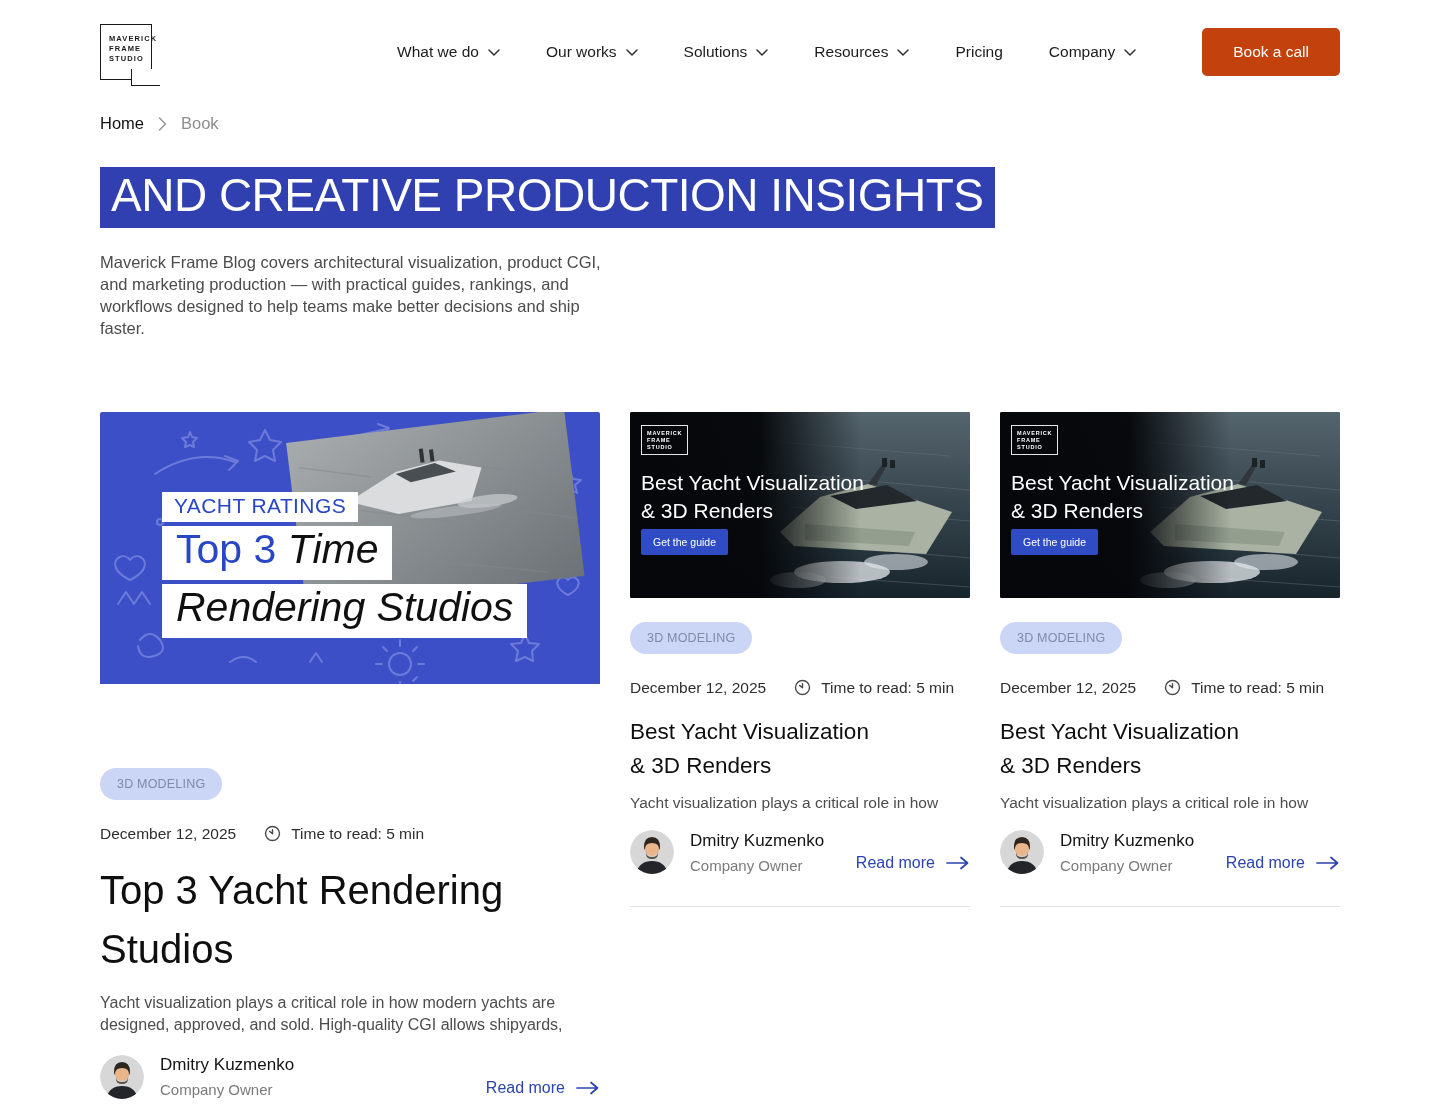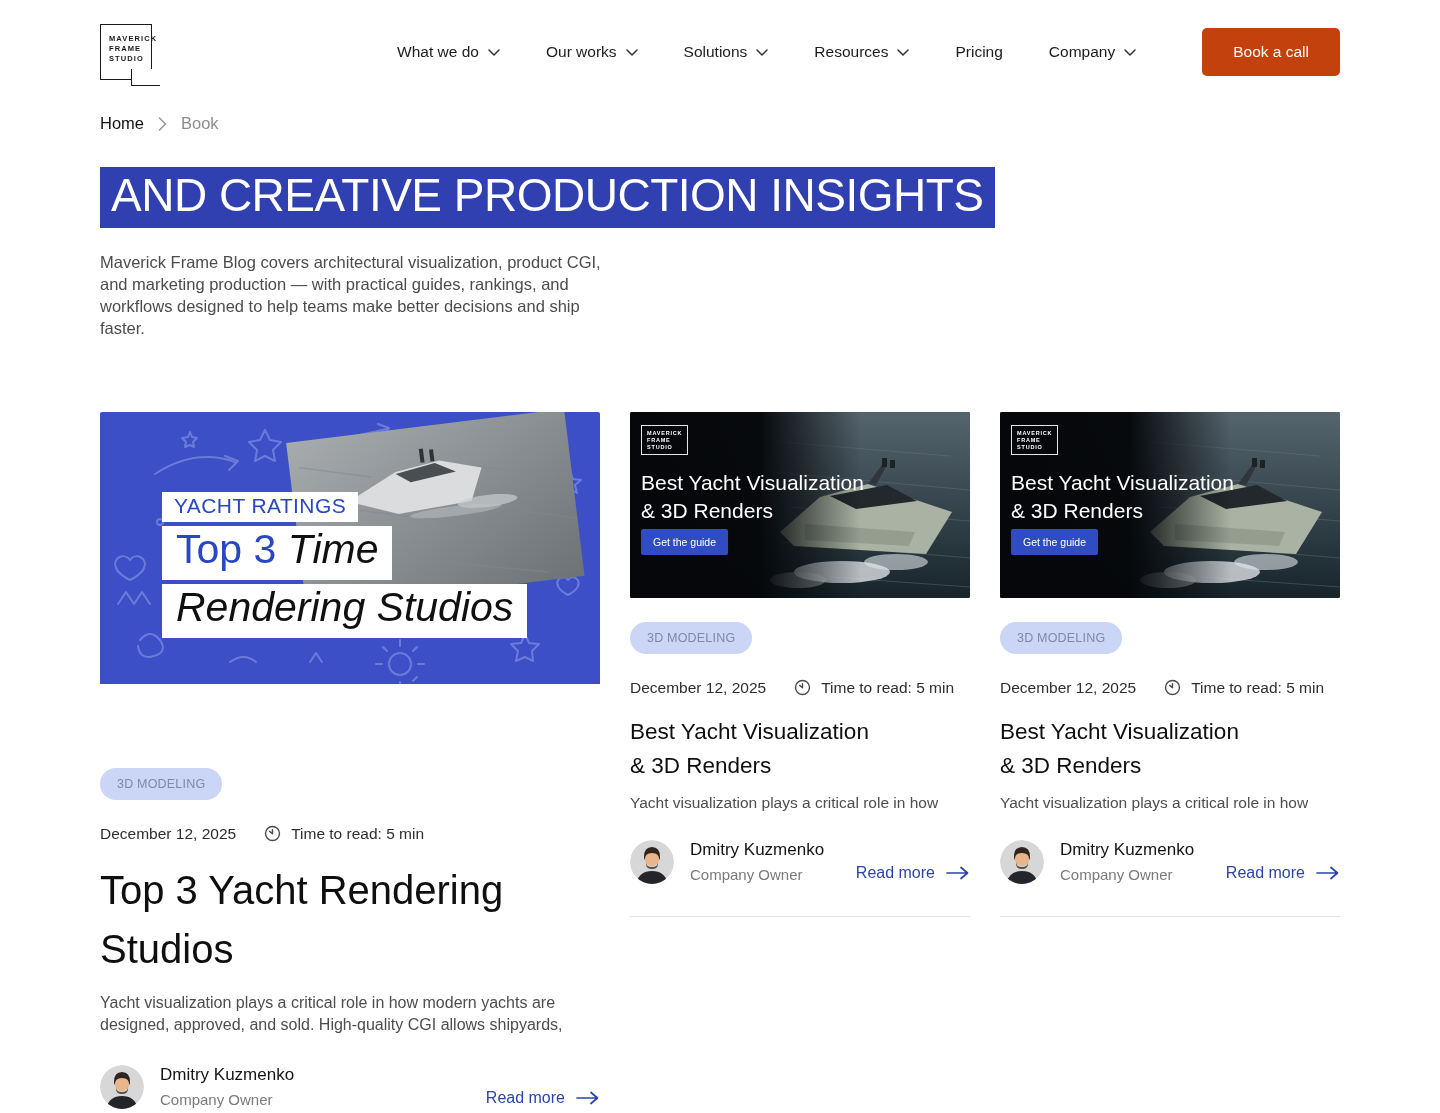--- a/index.html
+++ b/index.html
@@ -60,21 +60,21 @@
 
   
   .tag { display:inline-block; margin-top:24px; background:#cbd5f5; color:#7e8aa8;
     font-size:12.5px; font-weight:500; letter-spacing:.2px; padding:9px 17px; border-radius:18px; }
   .meta { display:flex; align-items:center; gap:10px; margin-top:25px; font-size:15.5px; color:#2e2e2e; }
   .meta .date { margin-right:18px; }
   h2.ptitle { margin-top:18px; font-size:40px; font-weight:500; line-height:1.47; color:#0f0f0f; cursor:pointer;}
   h3.ptitle { margin-top:18px; font-size:22.5px; font-weight:500; line-height:1.5; color:#0f0f0f; cursor:pointer;}
   .excerpt { margin-top:14px; font-size:16px; line-height:1.38; color:#4d4d4d; }
   .excerpt-sm { margin-top:12px; font-size:15.5px; color:#4d4d4d; white-space:nowrap; overflow:hidden; }
-  .author-row { display:flex; align-items:flex-start; margin-top:28px; }
+  .author-row { display:flex; align-items:center; margin-top:18px; }
   .avatar { width:44px; height:44px; border-radius:50%; overflow:hidden; flex:none; }
   .a-meta { margin-left:16px; }
   .a-name { font-size:17px; color:#141414; }
   .a-role { font-size:15px; color:#7a7a7a; margin-top:6px; }
   .readmore { margin-left:auto; display:flex; align-items:center; gap:11px; color:#2b44ad;
     font-size:16px; cursor:pointer; align-self:flex-end; margin-bottom:2px; }
   .divider { border:none; border-top:1px solid #e2e2e2; margin-top:32px; }
 </style>
 </head>
 <body>

